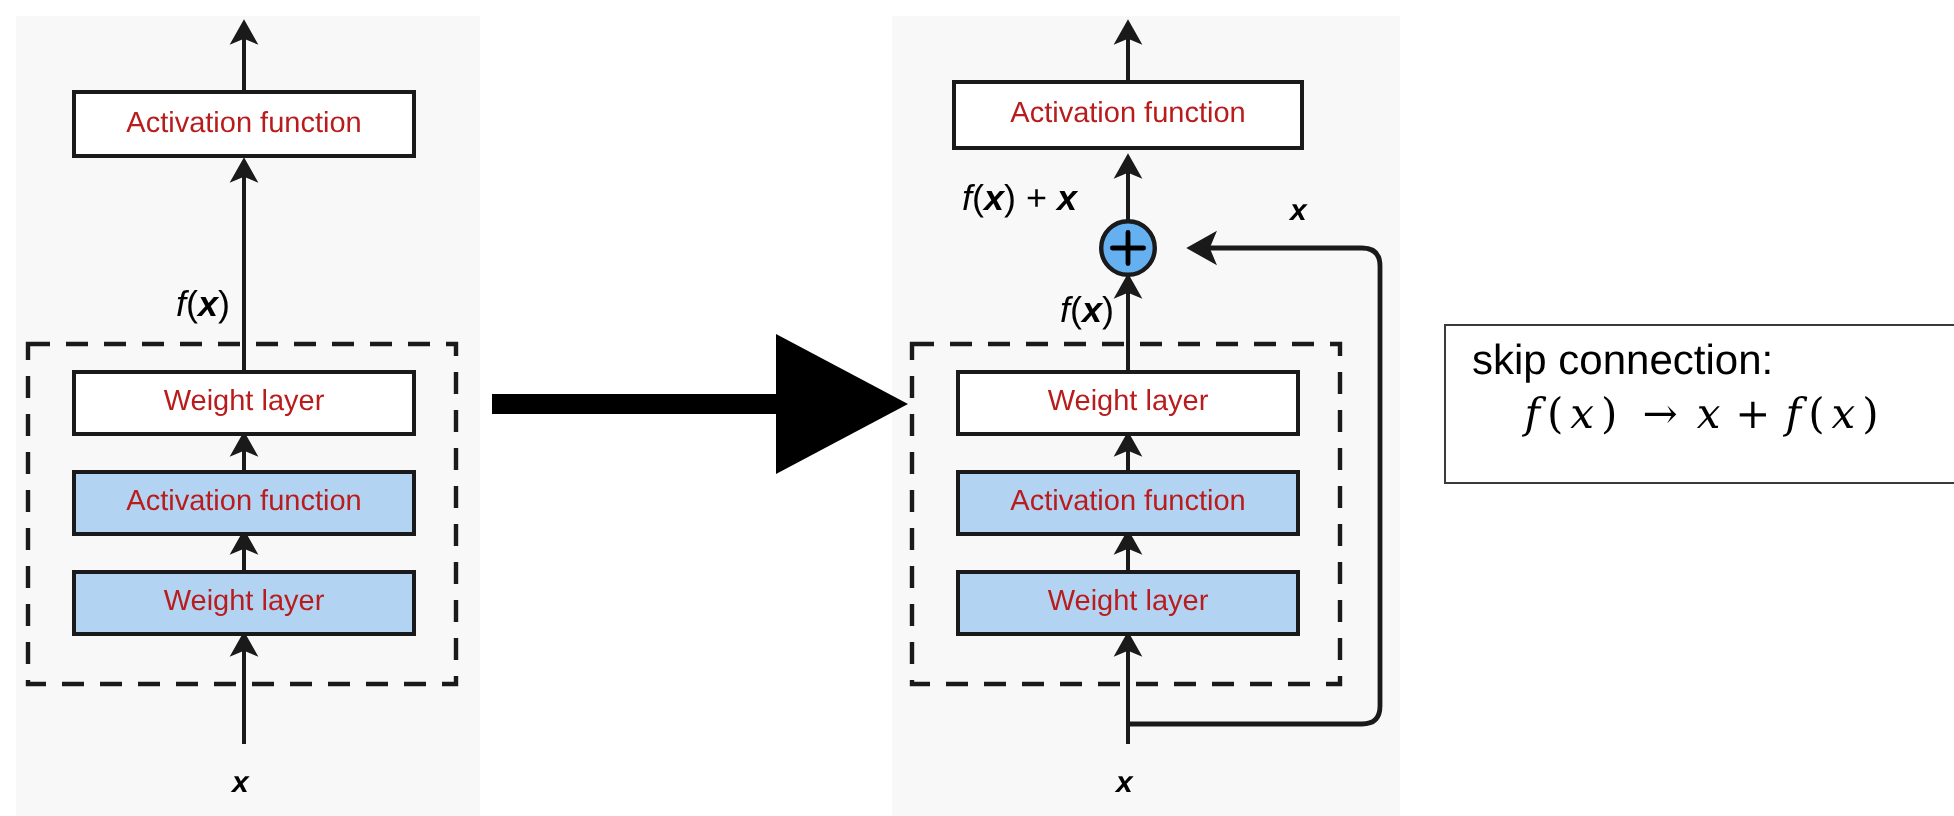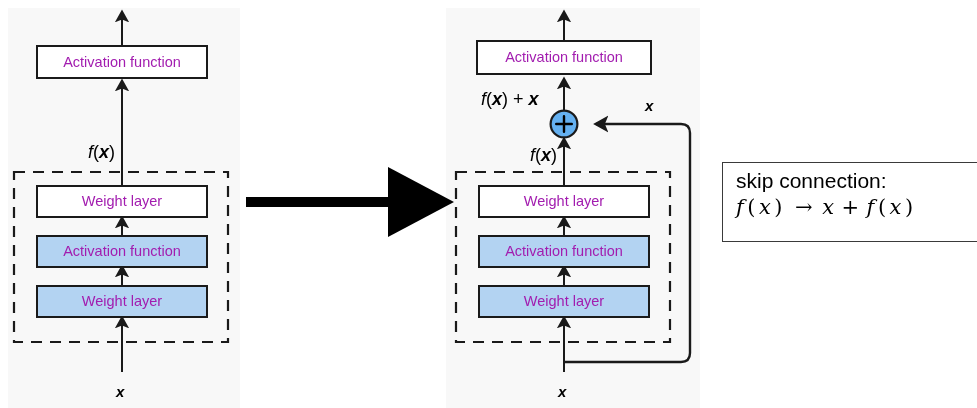--- a/index.html
+++ b/index.html
@@ -33,21 +33,21 @@
 
   .nodebox {
     position: absolute;
     box-sizing: border-box;
     border: 2px solid #1a1a1a;
     background: #ffffff;
     display: flex;
     align-items: center;
     justify-content: center;
     font-size: 14.5px;
-    color: #a21caf;
+    color: #b91c1c;
     line-height: 1;
     white-space: nowrap;
   }
   .nodebox.blue { background: #b3d3f2; }
 
   .mlabel {
     position: absolute;
     font-size: 18px;
     color: #000;
     white-space: nowrap;
@@ -73,20 +73,21 @@
     line-height: 1.05;
     white-space: nowrap;
   }
   #callout .co-formula {
     margin-top: 3px;
     font-family: "DejaVu Serif", serif;
     font-size: 21px;
     color: #000;
     white-space: nowrap;
     letter-spacing: 0.5px;
+    text-align: center;
   }
   #callout .co-formula i { font-style: italic; }
   #callout .co-formula .op { font-style: normal; padding: 0 3px; }
 </style>
 </head>
 <body>
 
 <div id="canvas">
 
   <div class="panel-bg" id="panel-left-bg"></div>

